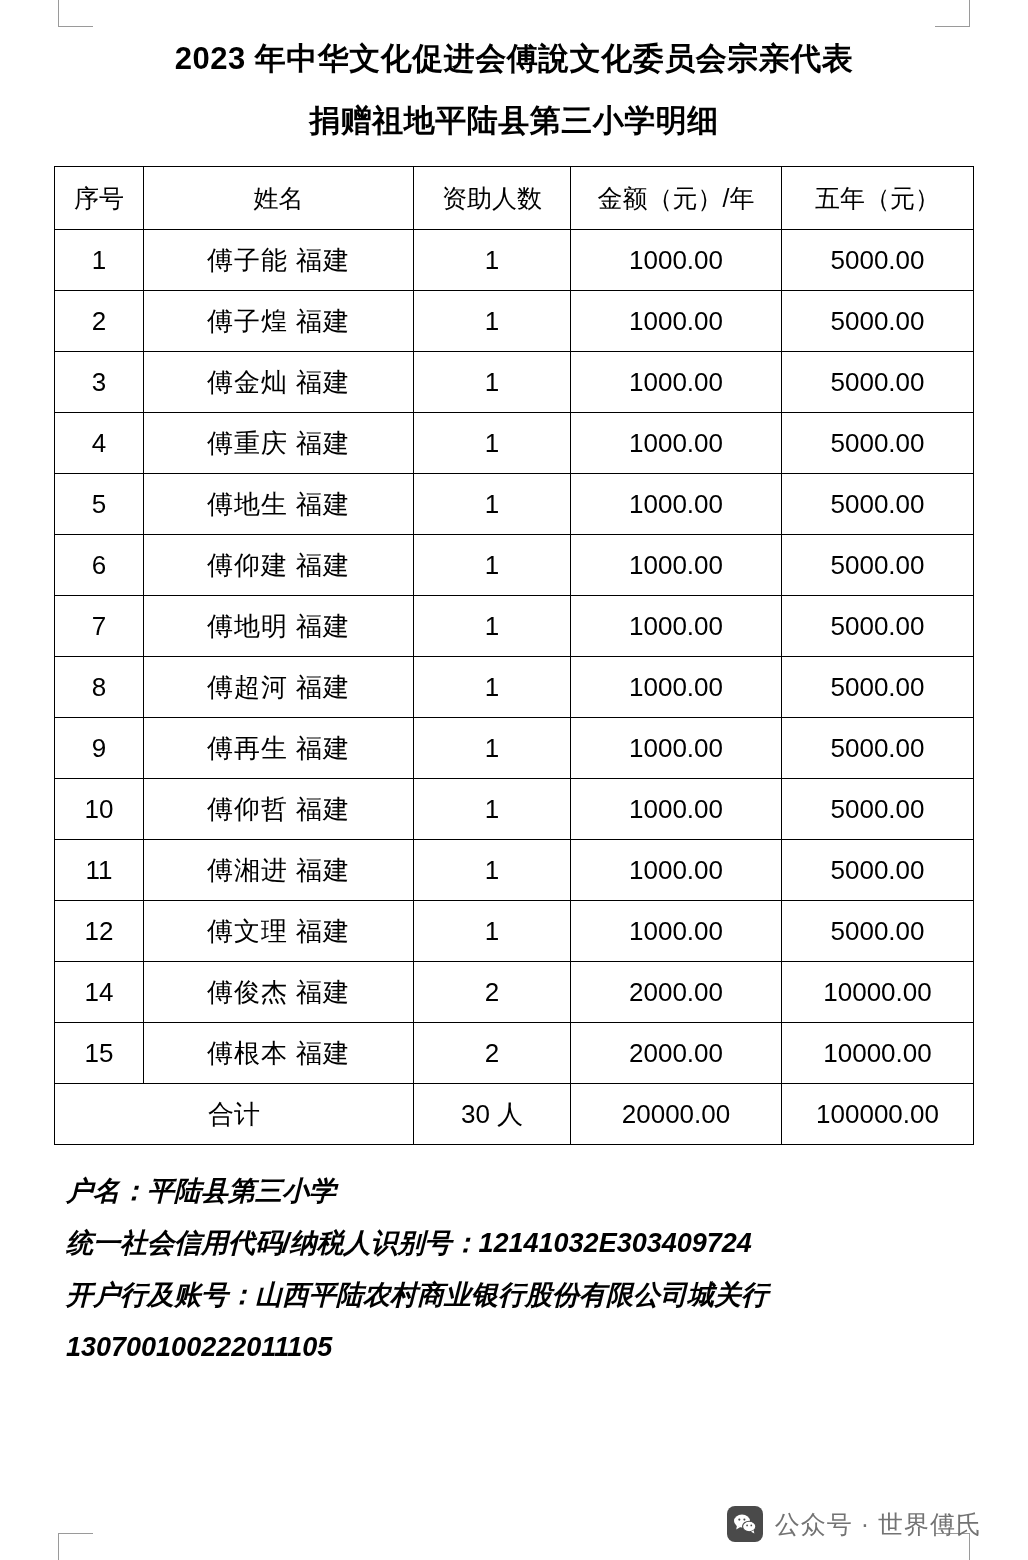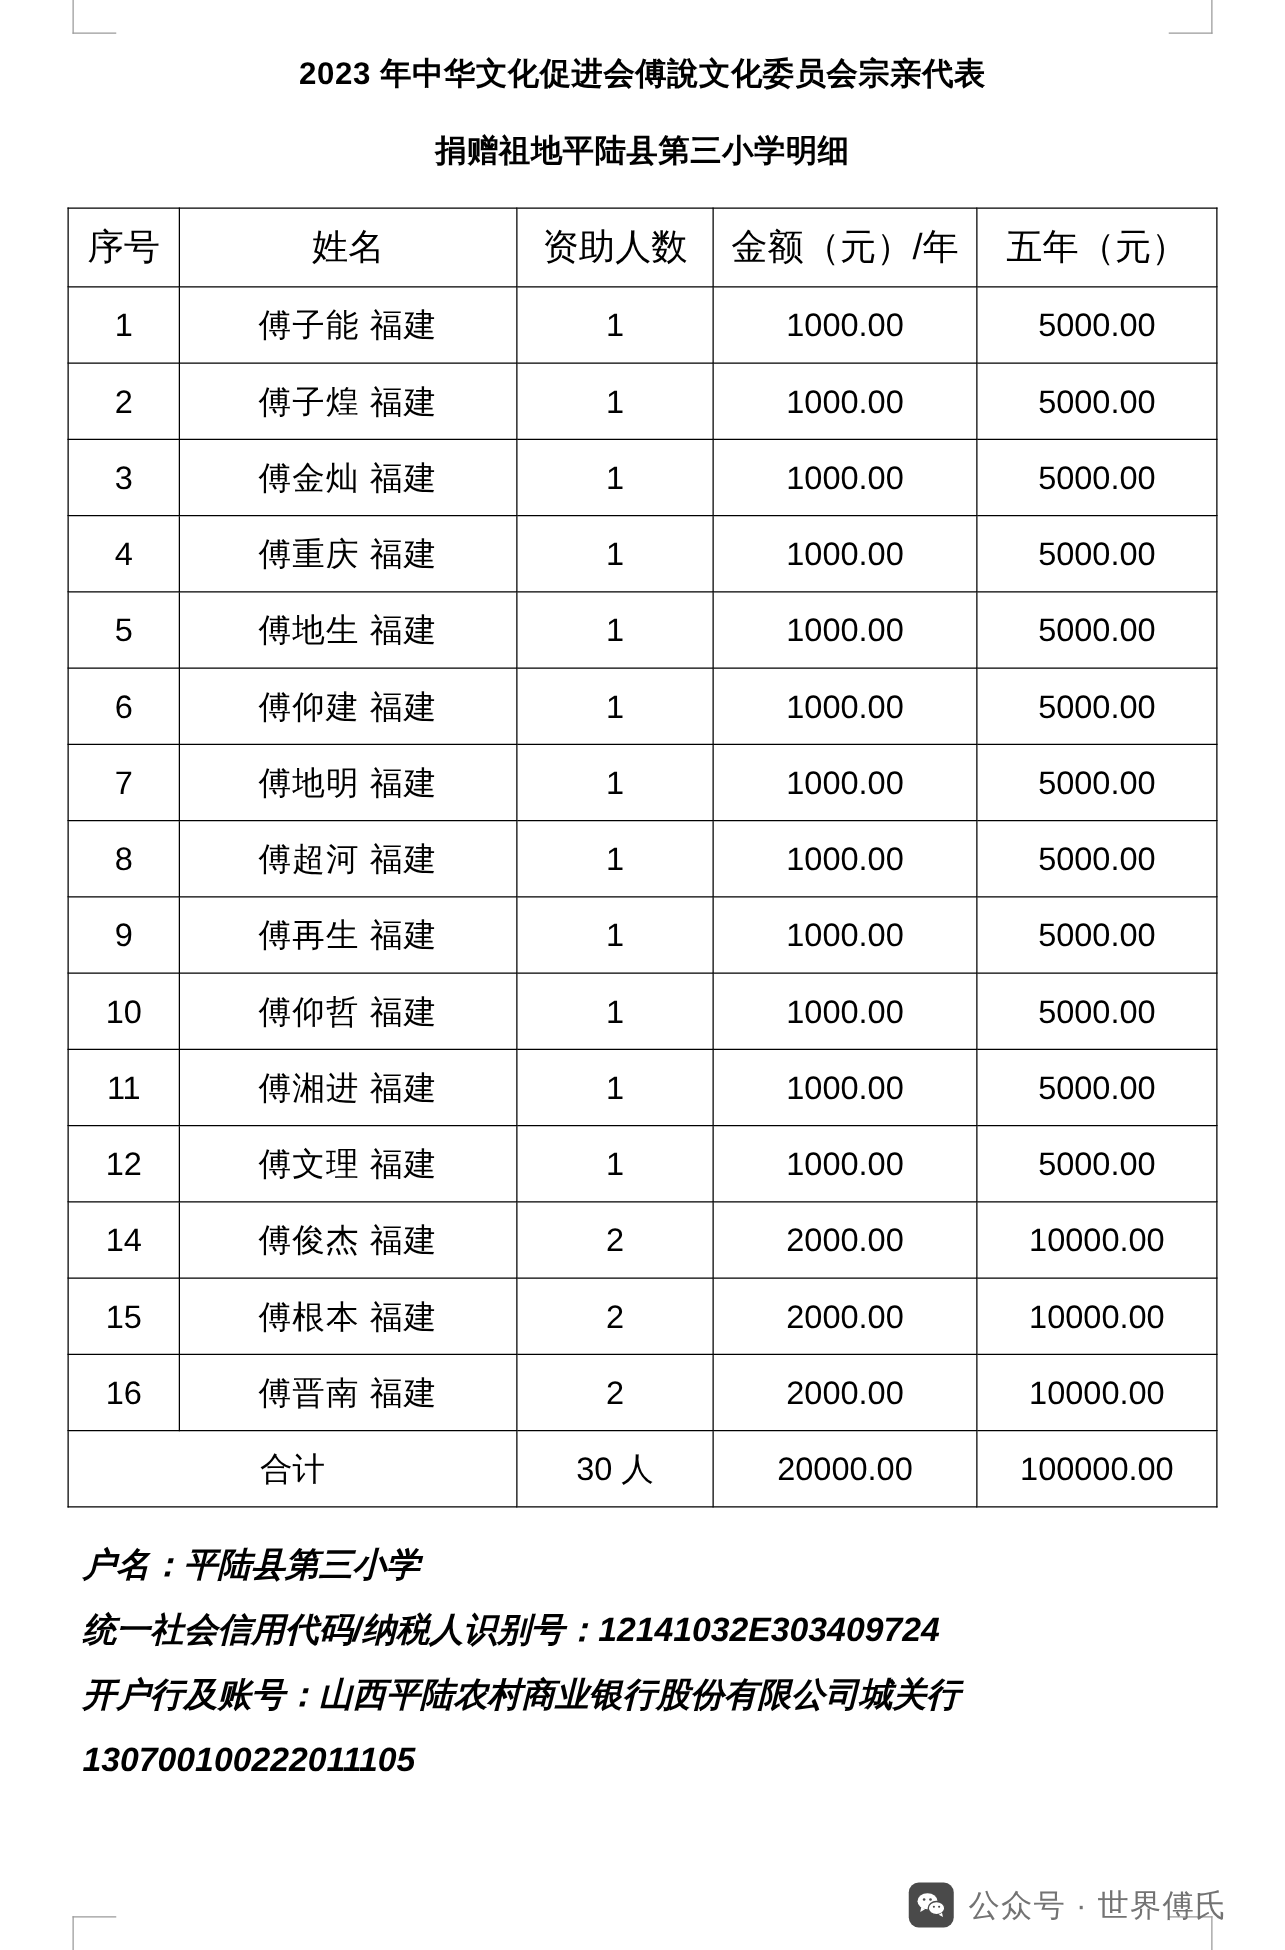--- a/index.html
+++ b/index.html
@@ -33,21 +33,21 @@
   .crop.tr { top: 0; right: 58px; border-width: 0 1.5px 1.5px 0; }
   .crop.bl { bottom: 0; left: 58px; border-width: 1.5px 0 0 1.5px; }
   .crop.br { bottom: 0; right: 58px; border-width: 1.5px 1.5px 0 0; }
 
   .title-block {
     padding-top: 28px;
     text-align: center;
   }
   .title-line {
     font-weight: bold;
-    font-size: 25px;
+    font-size: 31px;
     line-height: 62px;
     letter-spacing: 0.5px;
     color: #000;
   }
 
   table.detail {
     border-collapse: collapse;
     margin: 14px auto 0 auto;
     width: 894px;
     table-layout: fixed;
@@ -61,21 +61,21 @@
     padding: 0 2px;
     font-weight: normal;
   }
   table.detail .c-idx   { width: 84px; }
   table.detail .c-name  { width: 265px; }
   table.detail .c-cnt   { width: 152px; }
   table.detail .c-amt   { width: 206px; }
   table.detail .c-five  { width: 187px; }
 
   table.detail thead td {
-    font-size: 29px;
+    font-size: 25px;
     height: 62px;
   }
   td.name-cell {
     font-weight: bold;
     font-size: 26px;
     letter-spacing: 1px;
   }
   td.total-label {
     font-size: 26px;
   }
@@ -233,27 +233,20 @@
       <tr>
         <td>14</td>
         <td class="name-cell">傅俊杰 福建</td>
         <td>2</td>
         <td>2000.00</td>
         <td>10000.00</td>
       </tr>
       <tr>
         <td>15</td>
         <td class="name-cell">傅根本 福建</td>
-        <td>2</td>
-        <td>2000.00</td>
-        <td>10000.00</td>
-      </tr>
-      <tr>
-        <td>16</td>
-        <td class="name-cell">傅晋南 福建</td>
         <td>2</td>
         <td>2000.00</td>
         <td>10000.00</td>
       </tr>
       <tr>
         <td class="total-label" colspan="2">合计</td>
         <td>30 人</td>
         <td>20000.00</td>
         <td>100000.00</td>
       </tr>

